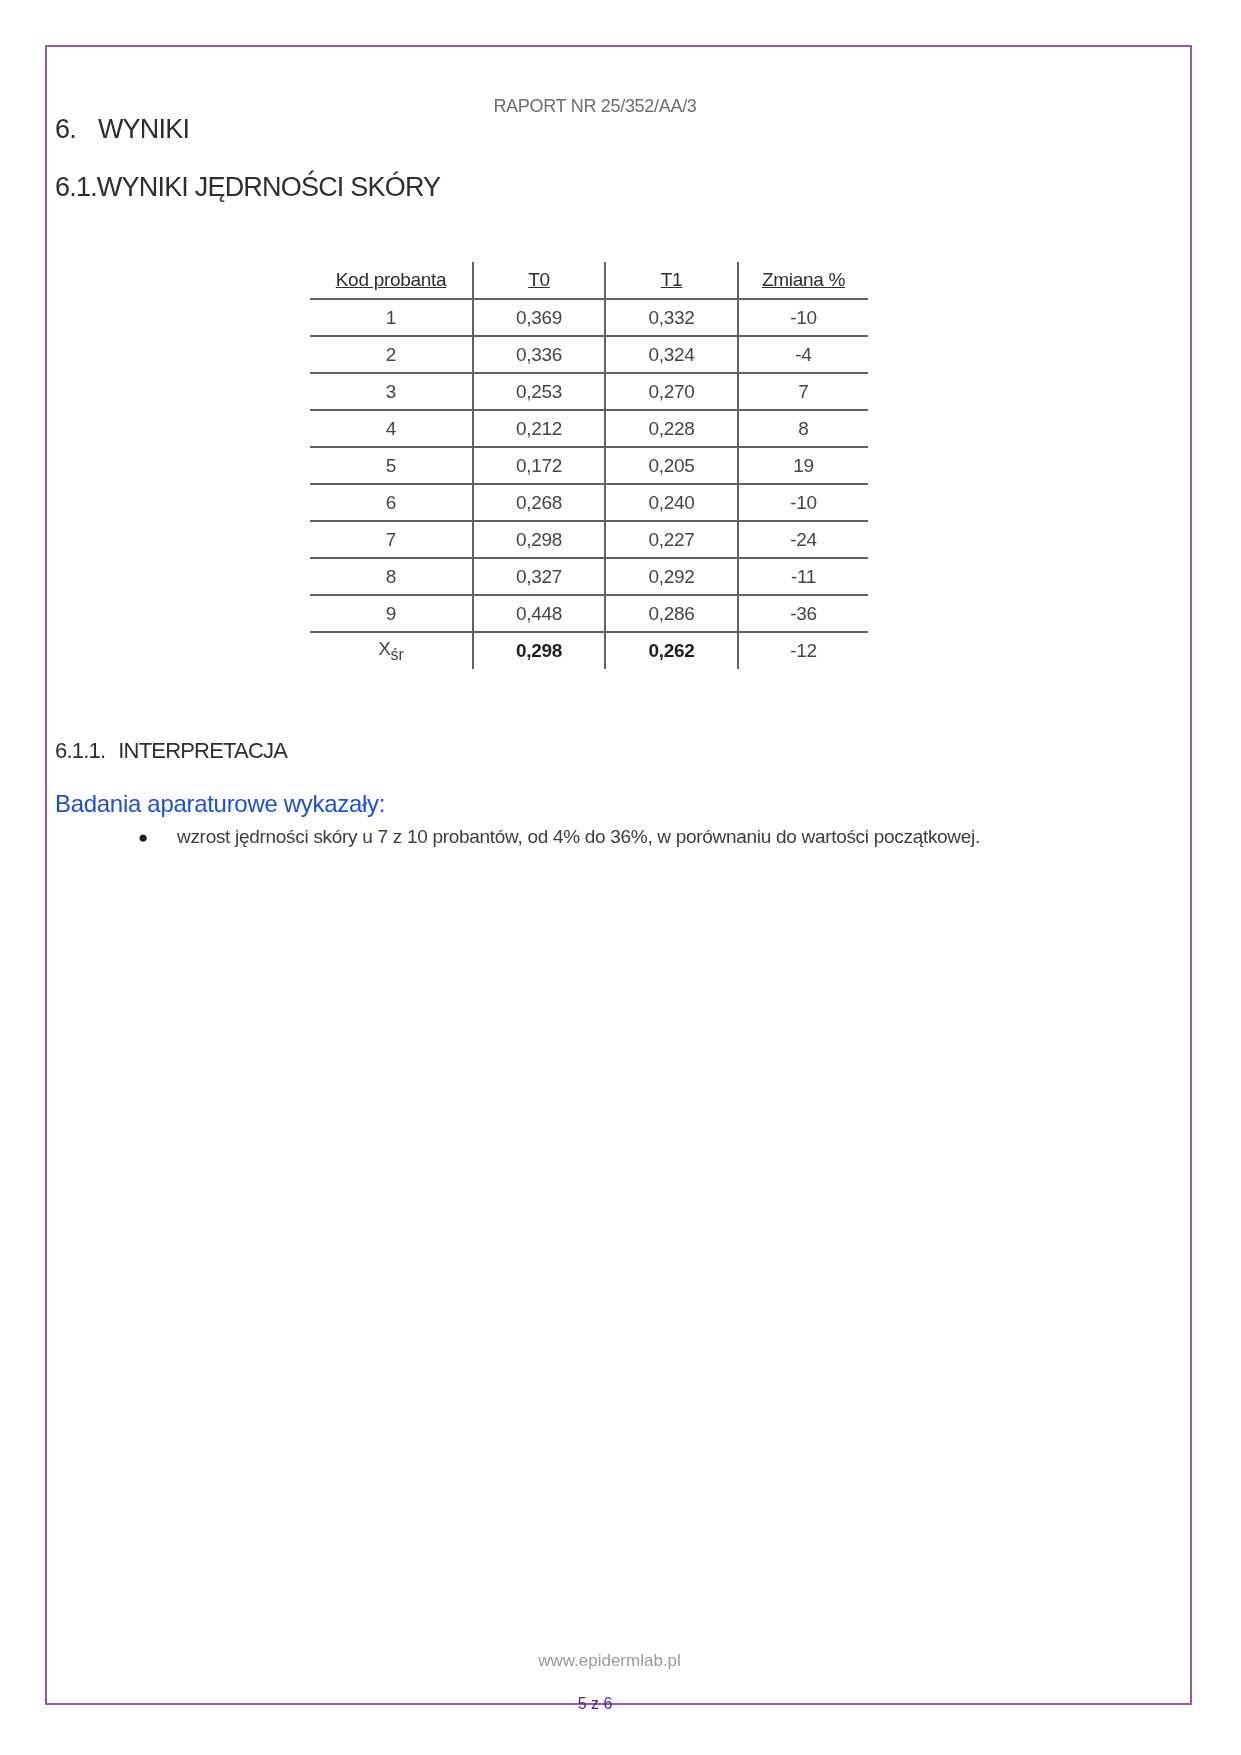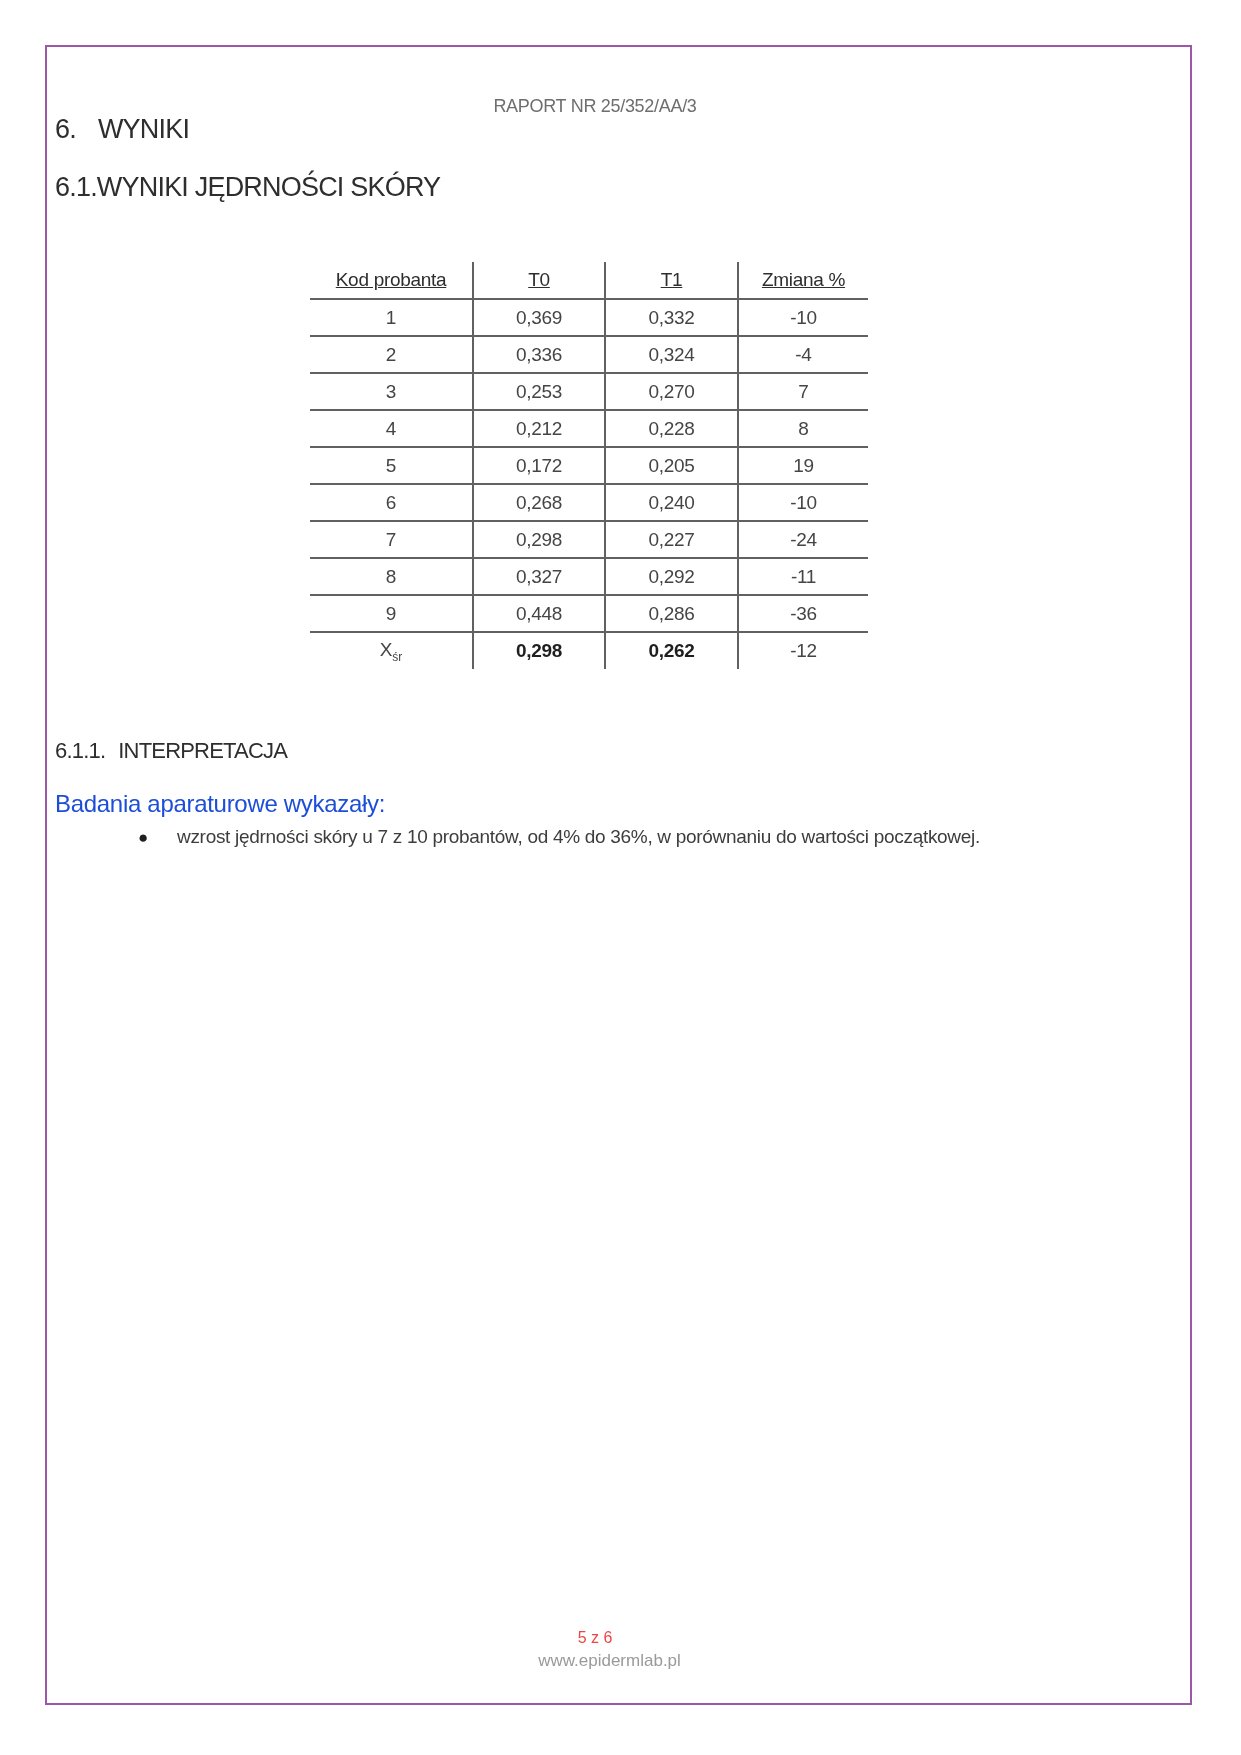--- a/index.html
+++ b/index.html
@@ -62,21 +62,21 @@
     vertical-align: middle;
     font-weight: 400;
     padding: 0;
   }
   table.results th { color: #2e2e2e; text-decoration: underline; }
   table.results td:not(:last-child),
   table.results th:not(:last-child) { border-right: 2px solid #616161; }
   table.results tr { border-bottom: 2px solid #616161; }
   table.results tr.summary-row { border-bottom: none; }
   table.results tr.summary-row td.bold-val { font-weight: 700; color: #1f1f1f; }
-  sub.sr { font-size: 12px; letter-spacing: 0; }
+  sub.sr { font-size: 16px; letter-spacing: 0; }
 
   .para {
     position: absolute;
     left: 55px;
     font-size: 24px;
     color: #1d4ed8;
   }
   .intro { top: 790px; }
   .bullet-item {
     position: absolute;
@@ -87,21 +87,21 @@
     color: #3d3d3d;
     width: 1000px;
   }
   .bullet-marker {
     width: 39px;
     flex: 0 0 39px;
     font-size: 17px;
     line-height: 23px;
     color: #1f1f1f;
   }
-  .footer-page { top: 1629px; font-size: 16px; color: #ef4444; letter-spacing: 0; }
+  .footer-page { top: 1695px; font-size: 16px; color: #4c1d95; letter-spacing: 0; }
   .footer-site { top: 1651px; font-size: 17px; color: #9a9a9a; letter-spacing: 0; padding-left: 29px; }
 </style>
 </head>
 <body>
 
 <div class="page-border"></div>
 
 <div class="centered-band report-number">RAPORT NR 25/352/AA/3</div>
 
 <div class="h-main h1"><span class="sec-num">6.</span><span>WYNIKI</span></div>

